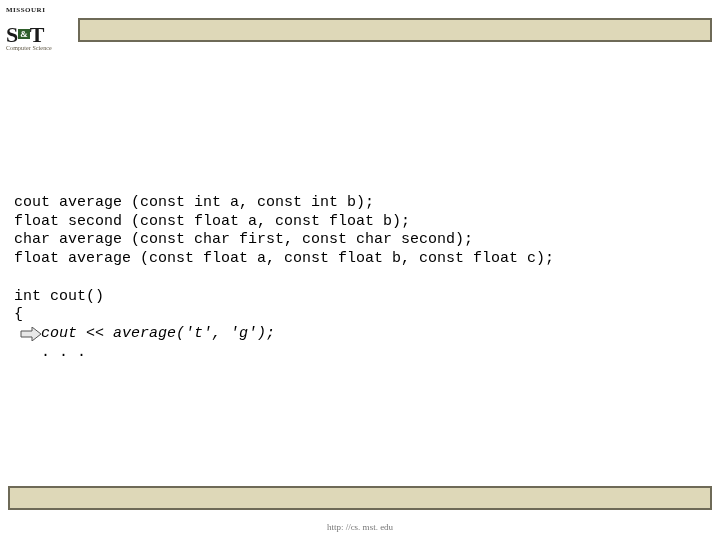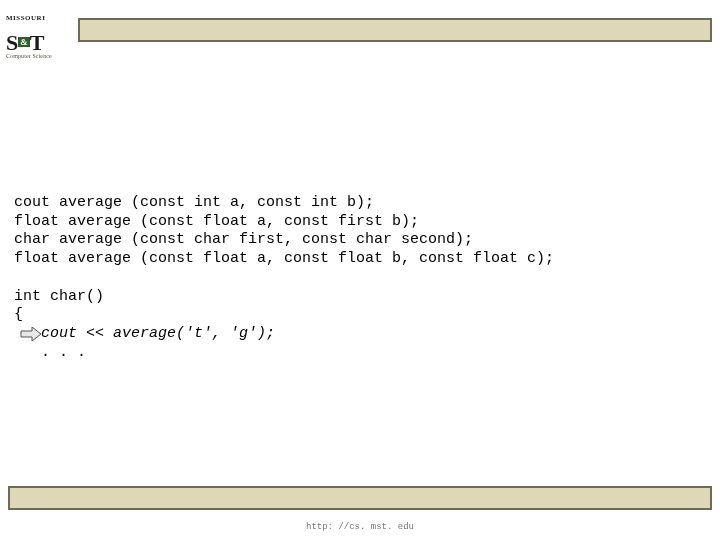--- a/index.html
+++ b/index.html
@@ -19,21 +19,21 @@
   }
   .top-area {
     position: absolute;
     top: 6px;
     left: 6px;
     right: 8px;
     height: 48px;
   }
   .logo-block {
     position: absolute;
-    top: 8px;
+    top: 0;
     left: 0;
     width: 60px;
     height: 44px;
   }
   .logo-mo {
     font-family: Georgia, "Times New Roman", serif;
     font-size: 7px;
     letter-spacing: 0.5px;
     color: #1a1a1a;
     font-weight: 600;
@@ -105,21 +105,21 @@
     background: #ded8b8;
     border: 2px solid #6e6a57;
     box-sizing: border-box;
   }
   .footer {
     position: absolute;
     left: 0;
     right: 0;
     bottom: 8px;
     text-align: center;
-    font-family: Liberation Mono, monospace;
+    font-family: Liberation Serif, serif;
     font-size: 9px;
     color: #777;
   }
 </style>
 </head>
 <body>
 
 <div class="slide">
 
   <div class="top-area">
@@ -128,25 +128,25 @@
       <div class="logo-st">
         <span>S</span><span class="logo-amp">&amp;</span><span>T</span>
       </div>
       <div class="logo-sub">Computer Science</div>
     </div>
     <div class="title-bar"></div>
   </div>
 
   <div class="code-block">
 <span>cout average (const int a, const int b);</span>
-<span>float average (const float a, const first b);</span>
+<span>float second (const float a, const float b);</span>
 <span>char average (const char first, const char second);</span>
 <span>float average (const float a, const float b, const float c);</span>
 <span></span>
-<span>int char()</span>
+<span>int cout()</span>
 <span>{</span>
 <span class="arrow-row"><svg class="arrow" viewBox="0 0 22 14">
           <path d="M1 4 L12 4 L12 0 L21 7 L12 14 L12 10 L1 10 Z" fill="#e8e8e8" stroke="#555" stroke-width="1"></path>
         </svg><span>   cout &lt;&lt; average('t', 'g');</span></span>
 <span>   . . .</span></div>
 
   <div class="bottom-bar"></div>
 
   <div class="footer">http: //cs. mst. edu</div>
 

